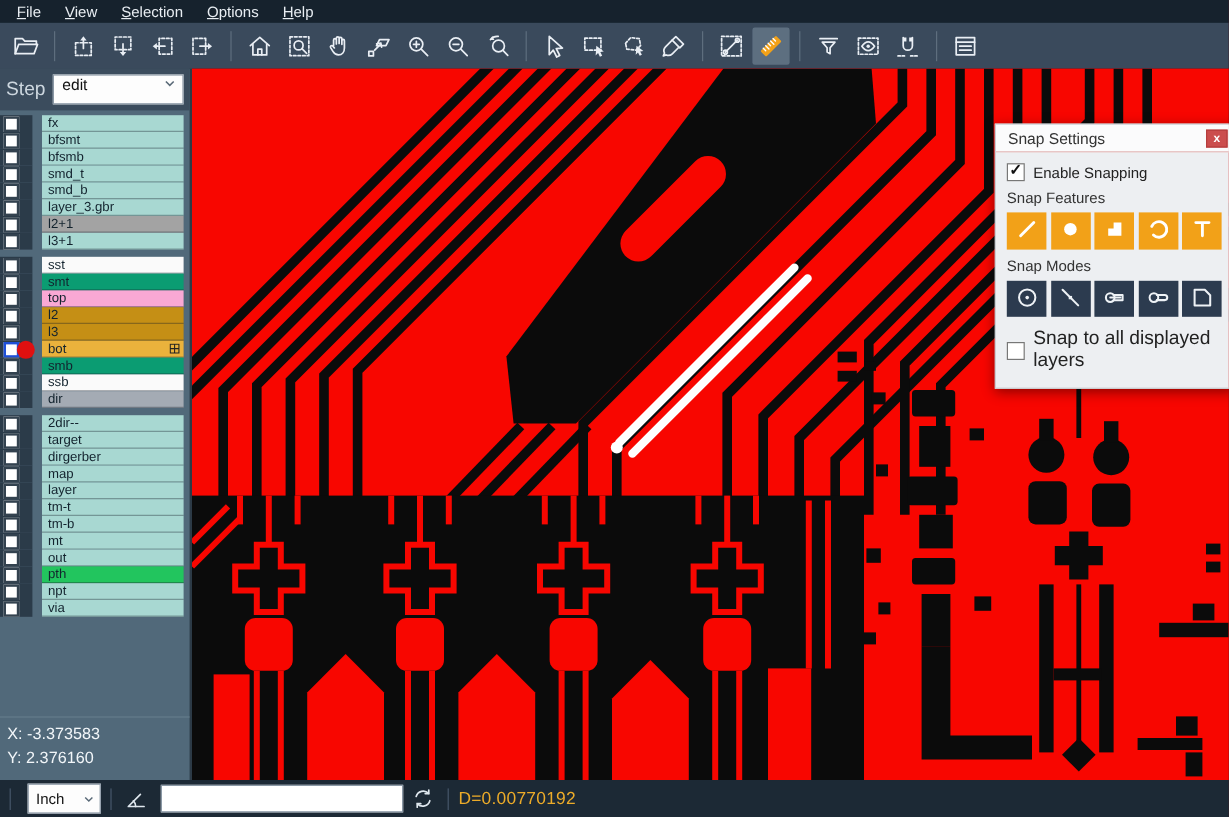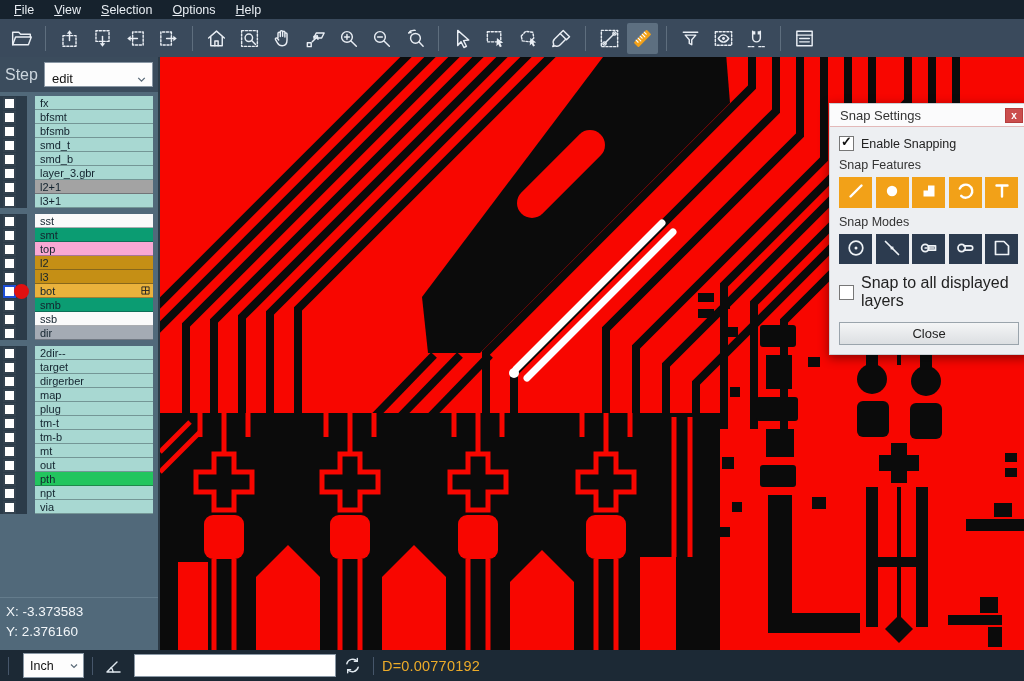--- a/index.html
+++ b/index.html
@@ -21,21 +21,21 @@
   .tb-sep{width:1px;height:25px;background:#5e6e7e;margin:0 7px}
   
   #main{position:absolute;top:57px;left:0;right:0;bottom:31px;display:flex}
   
   #sidebar{width:160px;background:#51697a;display:flex;flex-direction:column;
            border-right:2px solid #2c3a46;box-sizing:border-box;z-index:4}
   #step-row{height:35px;background:#3b4c5d;display:flex;align-items:center;
             padding:0 5px;gap:6px;flex:none}
   #step-label{color:#ccd6de;font-size:16px}
   #step-select{flex:1;height:23px;background:#fdfdfd;border:1px solid #8a98a5;
-               display:flex;align-items:flex-end;justify-content:space-between;
+               display:flex;align-items:flex-start;justify-content:space-between;
                padding:0 4px 0 7px;font-size:13px;color:#111}
   #step-select svg{width:13px;height:13px;color:#5a6a78}
   #layer-list{flex:1;padding-top:4px}
   .group-gap{height:6px}
   .layer-row{height:14px;display:flex;align-items:flex-end;position:relative}
   .cbx-cell{width:27px;height:100%;background:#2b3b49;display:flex;align-items:center;
             padding-left:3px;box-sizing:border-box;flex:none}
   .cbx{width:9px;height:9px;background:#fff;border:2px solid #33424f;flex:none}
   .layer-row.selected .cbx{border-color:#1e4fd8}
   .active-dot{position:absolute;left:14px;top:0;width:15px;height:15px;border-radius:50%;
@@ -543,21 +543,21 @@
           </span>
           <span class="lbl" style="background:#a8d8d2">
             <span>map</span>
           </span>
         </div>
         <div class="layer-row">
           <span class="cbx-cell">
             <span class="cbx"></span>
           </span>
           <span class="lbl" style="background:#a8d8d2">
-            <span>plug</span>
+            <span>layer</span>
           </span>
         </div>
         <div class="layer-row">
           <span class="cbx-cell">
             <span class="cbx"></span>
           </span>
           <span class="lbl" style="background:#a8d8d2">
             <span>tm-t</span>
           </span>
         </div>
@@ -837,21 +837,20 @@
                 <g fill="none" stroke="currentColor" stroke-width="1.7" stroke-linecap="round" stroke-linejoin="round">
                   <path d="M5.5 18.5v-13h8.5l4.5 4.5v8.5z"></path>
                 </g>
               </svg></span>
           </button>
         </div>
       <div class="chk-row" id="snap-all-row">
         <span class="chk"></span>
         <span class="chk-label">Snap to all displayed layers</span>
       </div>
-      <button id="snap-close-btn">Close</button>
     </div>
   </div>
 </div>
 
 <div id="bottombar">
   <div class="bb-sep"></div>
   <div id="unit-select">
     <span>Inch</span>
     <svg viewBox="0 0 24 24">
       <path d="M6 9l6 6 6-6" fill="none" stroke="currentColor" stroke-width="2.4"></path>

